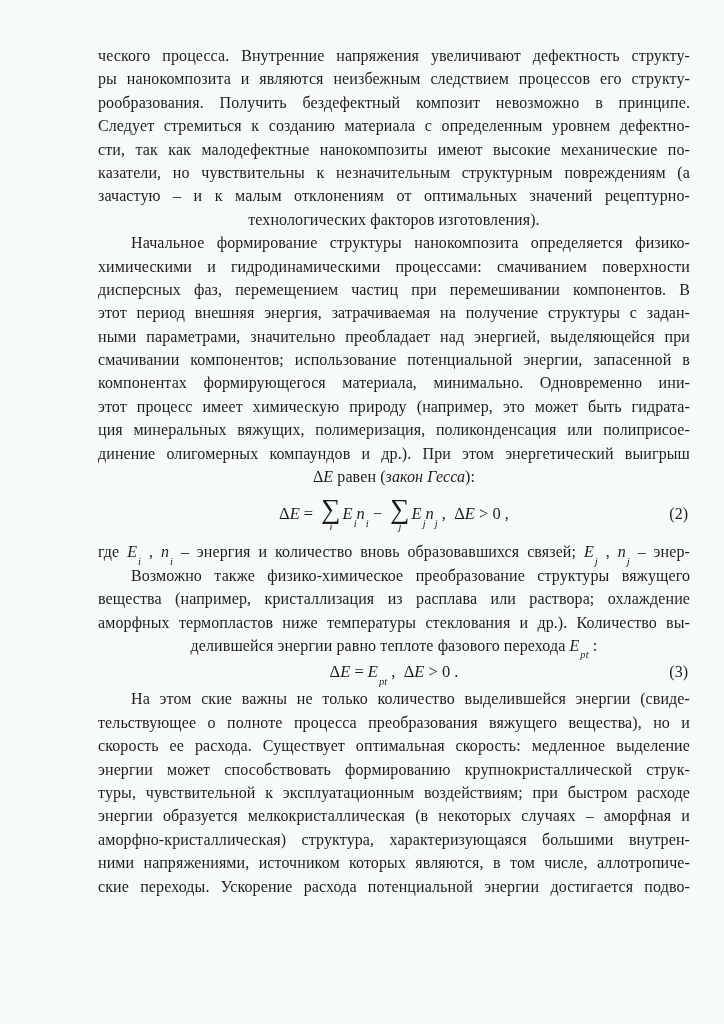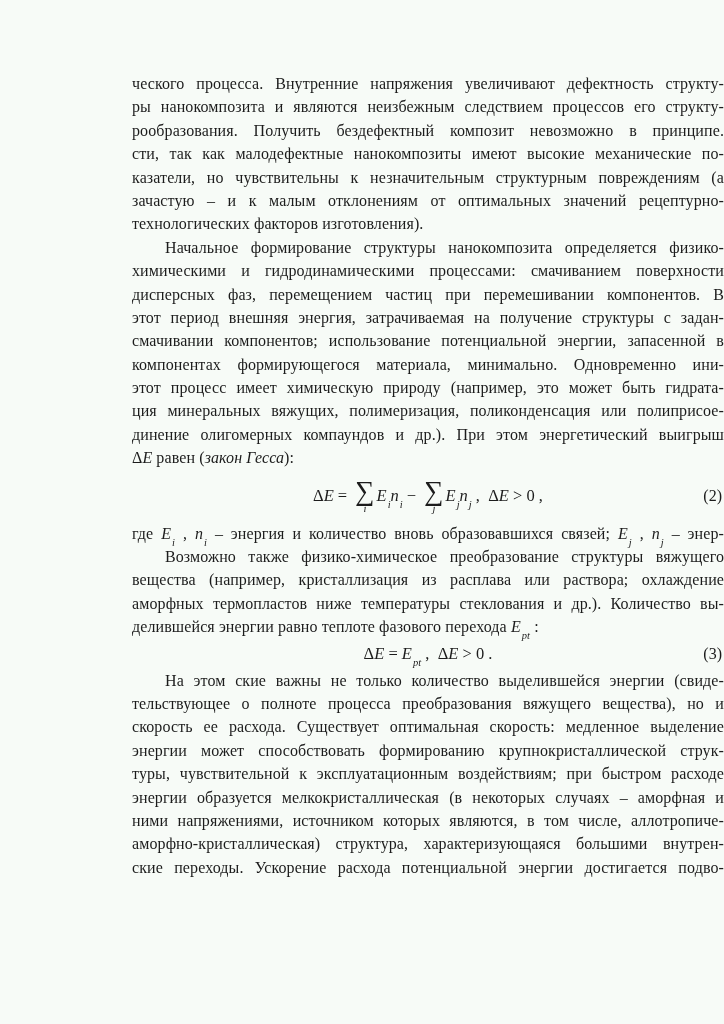--- a/index.html
+++ b/index.html
@@ -7,28 +7,27 @@
     position:relative;
     width:724px;height:1024px;
     margin:0 auto;
     background:#f7fbf7;
     font-family:"Liberation Serif", serif;
     color:#1c1c1c;
     overflow:hidden;
   }
   .text-column{
     position:absolute;
-    left:98px;top:72px;width:592px;
+    left:98px;top:44px;width:592px;
     font-size:16px;
-    margin-left:34px;
   }
   .line{
     height:23.4px;
     line-height:23.4px;
-    text-align:left;
+    text-align:center;
     letter-spacing:0.1px;
   }
   .line.j{
     text-align:justify;
     text-align-last:justify;
   }
   .line.indent{ text-indent:33px; }
   i{ font-style:italic; }
   sub{
     font-size:10.5px;
@@ -77,30 +76,32 @@
 </style>
 </head>
 <body>
 
 <div class="page">
   <div class="text-column" id="text-column">
       <div>
         <div class="line j">ческого процесса. Внутренние напряжения увеличивают дефектность структу-</div>
         <div class="line j">ры нанокомпозита и являются неизбежным следствием процессов его структу-</div>
         <div class="line j">рообразования. Получить бездефектный композит невозможно в принципе.</div>
+        <div class="line j">Следует стремиться к созданию материала с определенным уровнем дефектно-</div>
         <div class="line j">сти, так как малодефектные нанокомпозиты имеют высокие механические по-</div>
         <div class="line j">казатели, но чувствительны к незначительным структурным повреждениям (а</div>
         <div class="line j">зачастую – и к малым отклонениям от оптимальных значений рецептурно-</div>
         <div class="line">технологических факторов изготовления).</div>
       </div>
       <div>
         <div class="line j indent">Начальное формирование структуры нанокомпозита определяется физико-</div>
         <div class="line j">химическими и гидродинамическими процессами: смачиванием поверхности</div>
         <div class="line j">дисперсных фаз, перемещением частиц при перемешивании компонентов. В</div>
         <div class="line j">этот период внешняя энергия, затрачиваемая на получение структуры с задан-</div>
+        <div class="line j">ными параметрами, значительно преобладает над энергией, выделяющейся при</div>
         <div class="line j">смачивании компонентов; использование потенциальной энергии, запасенной в</div>
         <div class="line j">компонентах формирующегося материала, минимально. Одновременно ини-</div>
         <div class="line j">этот процесс имеет химическую природу (например, это может быть гидрата-</div>
         <div class="line j">ция минеральных вяжущих, полимеризация, поликонденсация или полиприсое-</div>
         <div class="line j">динение олигомерных компаундов и др.). При этом энергетический выигрыш</div>
         <div class="line"><span><span>Δ</span></span><span><i>E</i></span><span><span> равен (</span></span><span><i>закон Гесса</i></span><span><span>):</span></span></div>
       </div>
       <div class="formula-row tall">
         <span class="fx"><span><span>Δ</span></span><span><i>E</i></span><span><span> = </span></span><span class="sum"><span class="sigma">∑</span><span class="sumidx">i</span></span><span><i>E</i><sub>i</sub></span><span><i>n</i><sub>i</sub></span><span><span> − </span></span><span class="sum"><span class="sigma">∑</span><span class="sumidx">j</span></span><span><i>E</i><sub>j</sub></span><span><i>n</i><sub>j</sub></span><span><span> ,  </span></span><span><span>Δ</span></span><span><i>E</i></span><span><span> &gt; 0 ,</span></span></span>
         <span class="eqnum">(2)</span>
@@ -118,18 +119,18 @@
         <span class="fx"><span><span>Δ</span></span><span><i>E</i></span><span><span> = </span></span><span><i>E</i><sub>pt</sub></span><span><span> ,  </span></span><span><span>Δ</span></span><span><i>E</i></span><span><span> &gt; 0 .</span></span></span>
         <span class="eqnum">(3)</span>
       </div>
       <div>
         <div class="line j indent">На этом ские важны не только количество выделившейся энергии (свиде-</div>
         <div class="line j">тельствующее о полноте процесса преобразования вяжущего вещества), но и</div>
         <div class="line j">скорость ее расхода. Существует оптимальная скорость: медленное выделение</div>
         <div class="line j">энергии может способствовать формированию крупнокристаллической струк-</div>
         <div class="line j">туры, чувствительной к эксплуатационным воздействиям; при быстром расходе</div>
         <div class="line j">энергии образуется мелкокристаллическая (в некоторых случаях – аморфная и</div>
+        <div class="line j">аморфно-кристаллическая) структура, характеризующаяся большими внутрен-</div>
         <div class="line j">ними напряжениями, источником которых являются, в том числе, аллотропиче-</div>
-        <div class="line j">аморфно-кристаллическая) структура, характеризующаяся большими внутрен-</div>
         <div class="line j">ские переходы. Ускорение расхода потенциальной энергии достигается подво-</div>
       </div>
     </div>
 </div>
 
 </body></html>

